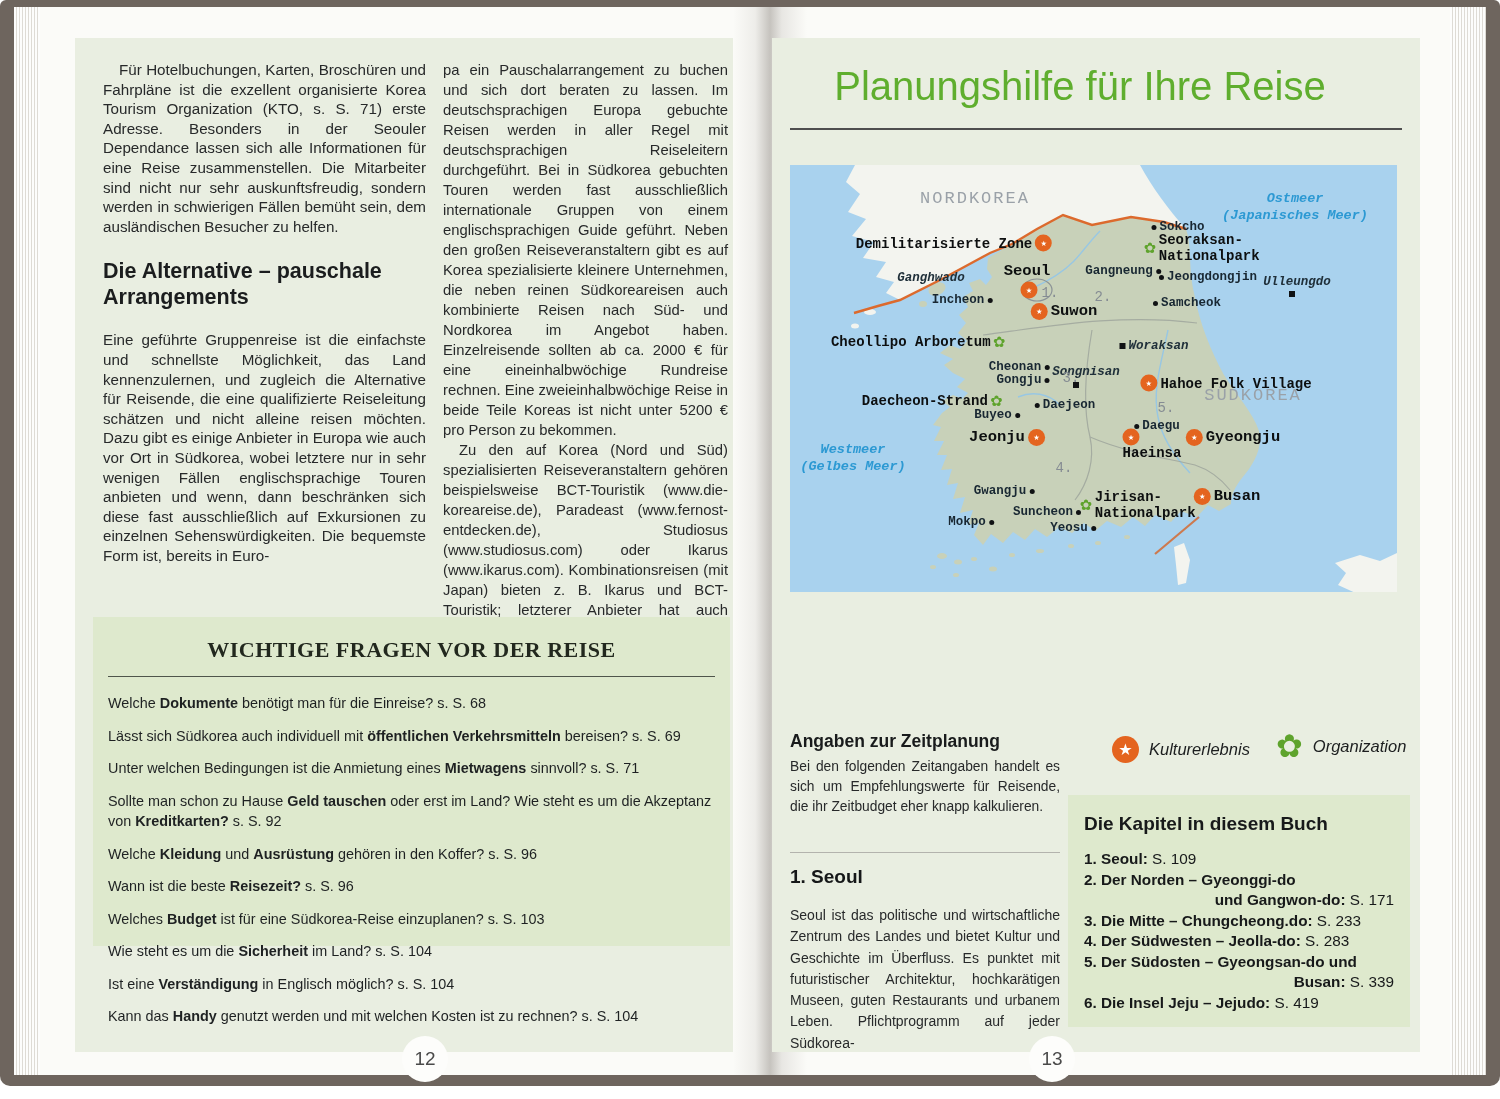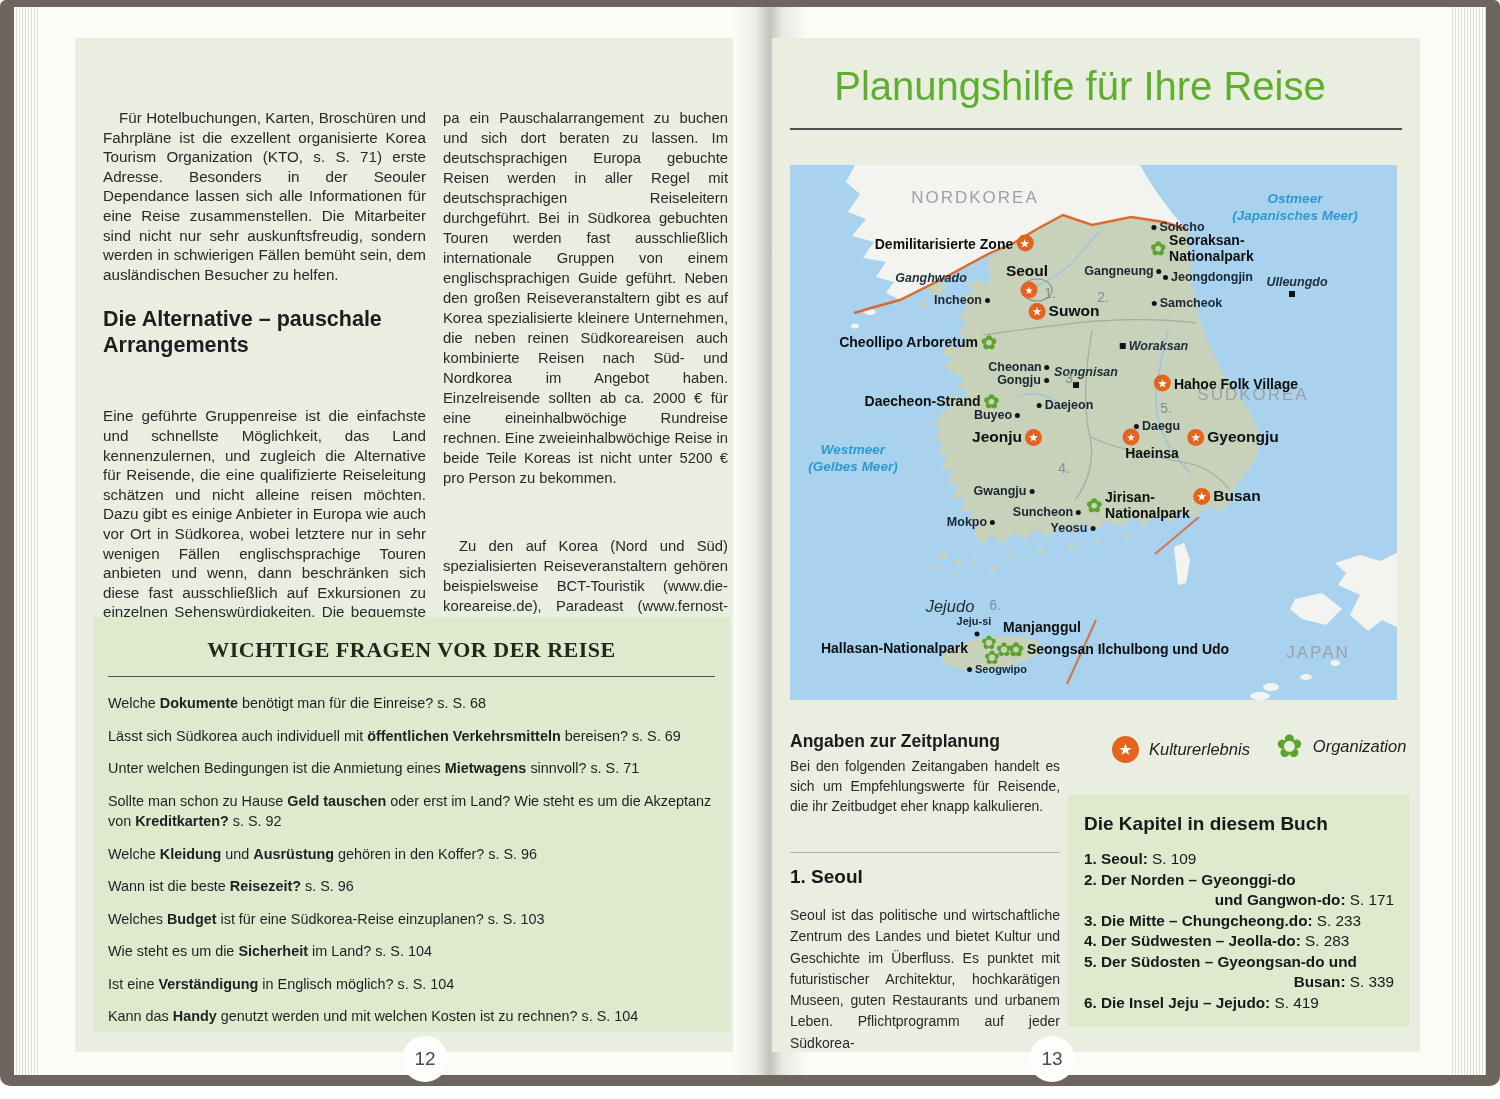--- a/index.html
+++ b/index.html
@@ -22,38 +22,38 @@
     background:linear-gradient(90deg,rgba(0,0,0,0) 0%,rgba(60,50,40,.07) 30%,rgba(60,50,40,.28) 50%,rgba(60,50,40,.10) 66%,rgba(0,0,0,0) 100%);}
 
   .panel{position:absolute;background:var(--panel);}
   #panel-left{left:75px;top:38px;width:658px;height:1014px;}
   #panel-right{left:772px;top:38px;width:648px;height:1014px;}
 
   .pagenum{position:absolute;width:46px;height:46px;border-radius:50%;background:#fdfdfb;
     display:flex;align-items:center;justify-content:center;color:#4a4a4a;font-size:19px;z-index:6;}
 
   
-  .bodytext{color:var(--ink);font-size:15.2px;line-height:19.6px;text-align:justify;margin-top:48px;}
+  .bodytext{color:var(--ink);font-size:15.2px;line-height:19.6px;text-align:justify;}
   #col1{position:absolute;left:103px;top:60px;width:323px;}
   #col2{position:absolute;left:443px;top:60px;width:285px;}
   #col2 .bodytext{font-size:14.8px;line-height:20px;}
   .indent{text-indent:16px;}
   .h2{font-size:21.5px;line-height:26px;font-weight:bold;color:#1b1d1e;margin:22px 0 20px 0;}
 
-  #questions-box{position:absolute;left:93px;top:617px;width:637px;height:415px;background:var(--box);box-sizing:border-box;padding:20px 15px 14px 15px;}
+  #questions-box{position:absolute;left:93px;top:617px;width:637px;height:329px;background:var(--box);box-sizing:border-box;padding:20px 15px 14px 15px;}
   .qbox-title{font-family:"Liberation Serif",serif;font-weight:bold;font-size:22px;letter-spacing:.5px;color:#22281e;text-align:center;}
   .qbox-rule{height:1px;background:#4f554b;margin:13px 0 16px 0;}
   .q{font-size:14.4px;line-height:20.5px;color:#1e2122;margin-bottom:12px;}
   .q b{font-weight:bold;}
 
   
   #rp-title{position:absolute;left:776px;top:64px;width:608px;text-align:center;color:var(--accent);font-size:40px;font-weight:400;}
   #rp-title-rule{position:absolute;left:790px;top:128px;width:612px;height:2px;background:#4e4e4e;}
 
-  #map{position:absolute;left:790px;top:165px;width:607px;height:535px;background:var(--sea);overflow:hidden;}
+  #map{position:absolute;left:790px;top:165px;width:607px;height:427px;background:var(--sea);overflow:hidden;font-family:Liberation Mono, monospace;}
   #map svg{position:absolute;left:0;top:0;}
   #map-labels{position:absolute;left:0;top:0;width:100%;height:100%;}
   .ml{position:absolute;display:flex;align-items:center;gap:3px;white-space:nowrap;transform:translate(-50%,-50%);}
   .ml.a-l{transform:translate(0,-50%);}
   .ml.a-r{transform:translate(-100%,-50%);}
   .ml.stack{align-items:center;}
   .ml .ml-t{display:inline-block;}
   .ml.stack .ml-t{text-align:left;line-height:1.12;}
   .k-country{font-size:17px;color:#9aa1a8;letter-spacing:2px;}
   .k-sea{font-size:13.5px;font-style:italic;font-weight:bold;color:#2c99d3;text-align:center;}

